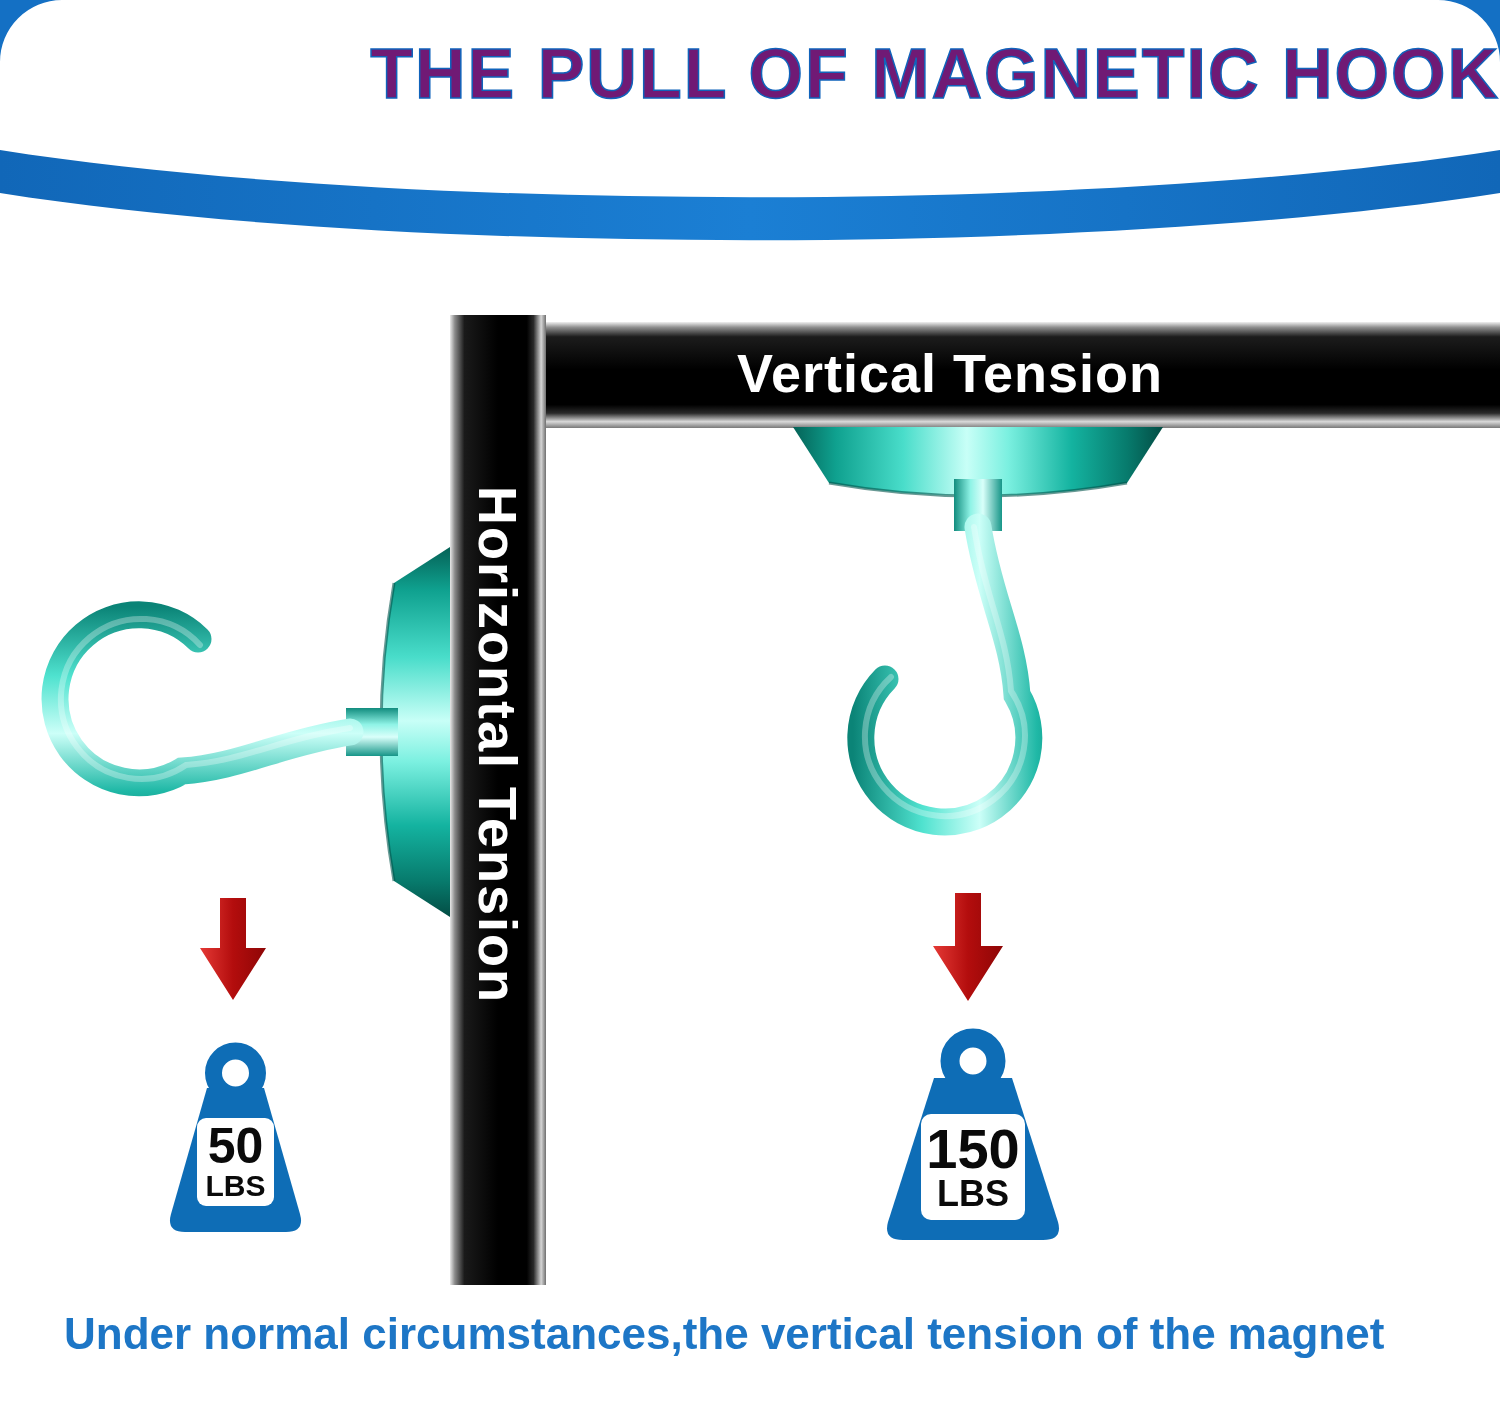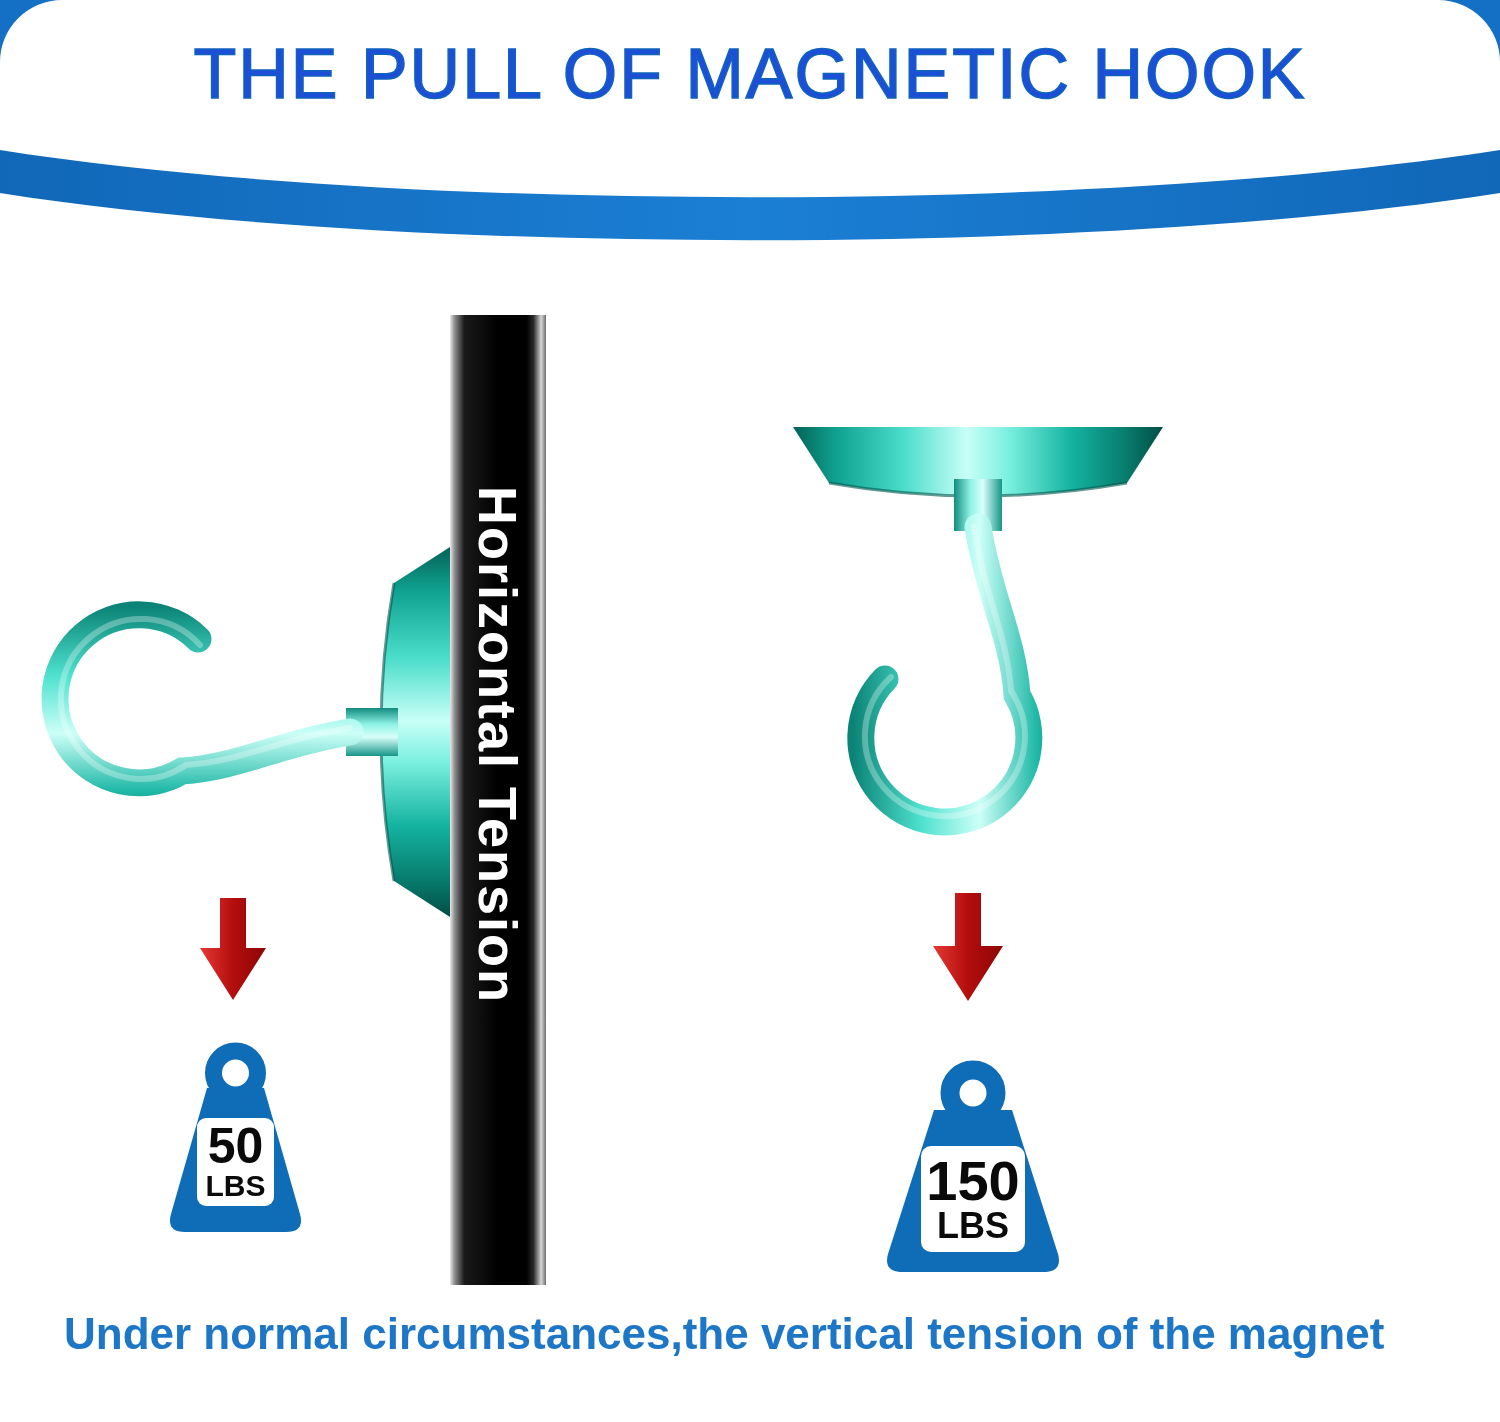--- a/index.html
+++ b/index.html
@@ -3,22 +3,22 @@
 <meta charset="utf-8">
 <style>
   html,body{margin:0;padding:0;background:#ffffff;}
   .canvas{
     position:relative;width:1500px;height:1422px;margin:0 auto;
     background:#ffffff;overflow:hidden;
     font-family:"Liberation Sans",sans-serif;
   }
   
   .title{
-    position:absolute;top:34px;left:0;width:100%;text-align:center;
-    font-size:70px;font-weight:normal;color:#1d4ed8;letter-spacing:2px;
+    position:absolute;top:34px;left:0;width:100%;text-align:right;
+    font-size:70px;font-weight:bold;color:#701a75;letter-spacing:2px;
     -webkit-text-stroke:1.5px #1063bb;
   }
   .swoosh{position:absolute;top:0;left:0;z-index:1;}
   
   .hbar{
     position:absolute;left:450px;top:322px;width:1050px;height:106px;z-index:2;
     display:flex;align-items:center;justify-content:center;
     background:linear-gradient(180deg,#f0f0f0 0%,#8f8f8f 5%,#1c1c1c 14%,#000 45%,#000 78%,#2a2a2a 86%,#d9d9d9 94%,#787878 100%);
   }
   .hbar-label{
@@ -41,21 +41,21 @@
   .hook{position:absolute;z-index:5;}
   .hook-right{left:783px;top:427px;width:390px;height:450px;}
   .hook-left{left:30px;top:507px;width:390px;height:450px;transform:rotate(90deg);transform-origin:center;}
   
   .arrow{position:absolute;z-index:4;}
   .arrow-left{left:200px;top:898px;}
   .arrow-right{left:933px;top:893px;}
   
   .weight{position:absolute;z-index:4;}
   .weight-left{left:163px;top:1042px;width:145px;height:195px;}
-  .weight-right{left:878px;top:1060px;width:190px;height:218px;}
+  .weight-right{left:878px;top:1028px;width:190px;height:218px;}
   .weight svg{position:absolute;left:0;top:0;}
   .weight-label{
     position:absolute;display:flex;flex-direction:column;align-items:center;justify-content:center;
     color:#0a0a0a;font-weight:bold;text-align:center;
   }
   .weight-left  .weight-label{left:37px;top:78px;width:71px;height:84px;}
   .weight-left  .wv{font-size:50px;line-height:0.95;}
   .weight-left  .wu{font-size:30px;line-height:1;}
   .weight-right .weight-label{left:45px;top:88px;width:100px;height:102px;}
   .weight-right .wv{font-size:56px;line-height:0.95;}
@@ -79,20 +79,23 @@
         <stop offset="1" stop-color="#1167b8"></stop>
       </linearGradient>
     </defs>
     <path d="M0,0 L62,0 A62,62 0 0 0 0,62 Z" fill="#1470c4"></path>
     <path d="M1500,0 L1500,62 A62,62 0 0 0 1438,0 Z" fill="#1470c4"></path>
     <path d="M0,150 C400,213 1100,213 1500,150 L1500,193 C1100,256 400,256 0,193 Z" fill="url(#swG)"></path>
   </svg>
 
   <div class="title">THE PULL OF MAGNETIC HOOK</div>
 
+  <div class="hbar">
+    <div class="hbar-label">Vertical Tension</div>
+  </div>
 
   <div class="vbar"></div>
   <div class="vbar-label-wrap">
     <span class="vbar-label">Horizontal Tension</span>
   </div>
 
   <div class="hook hook-right">
     <svg width="390" height="450" viewBox="0 0 390 450">
       <defs>
         <linearGradient id="cupG1" gradientUnits="userSpaceOnUse" x1="8" y1="0" x2="382" y2="0">

